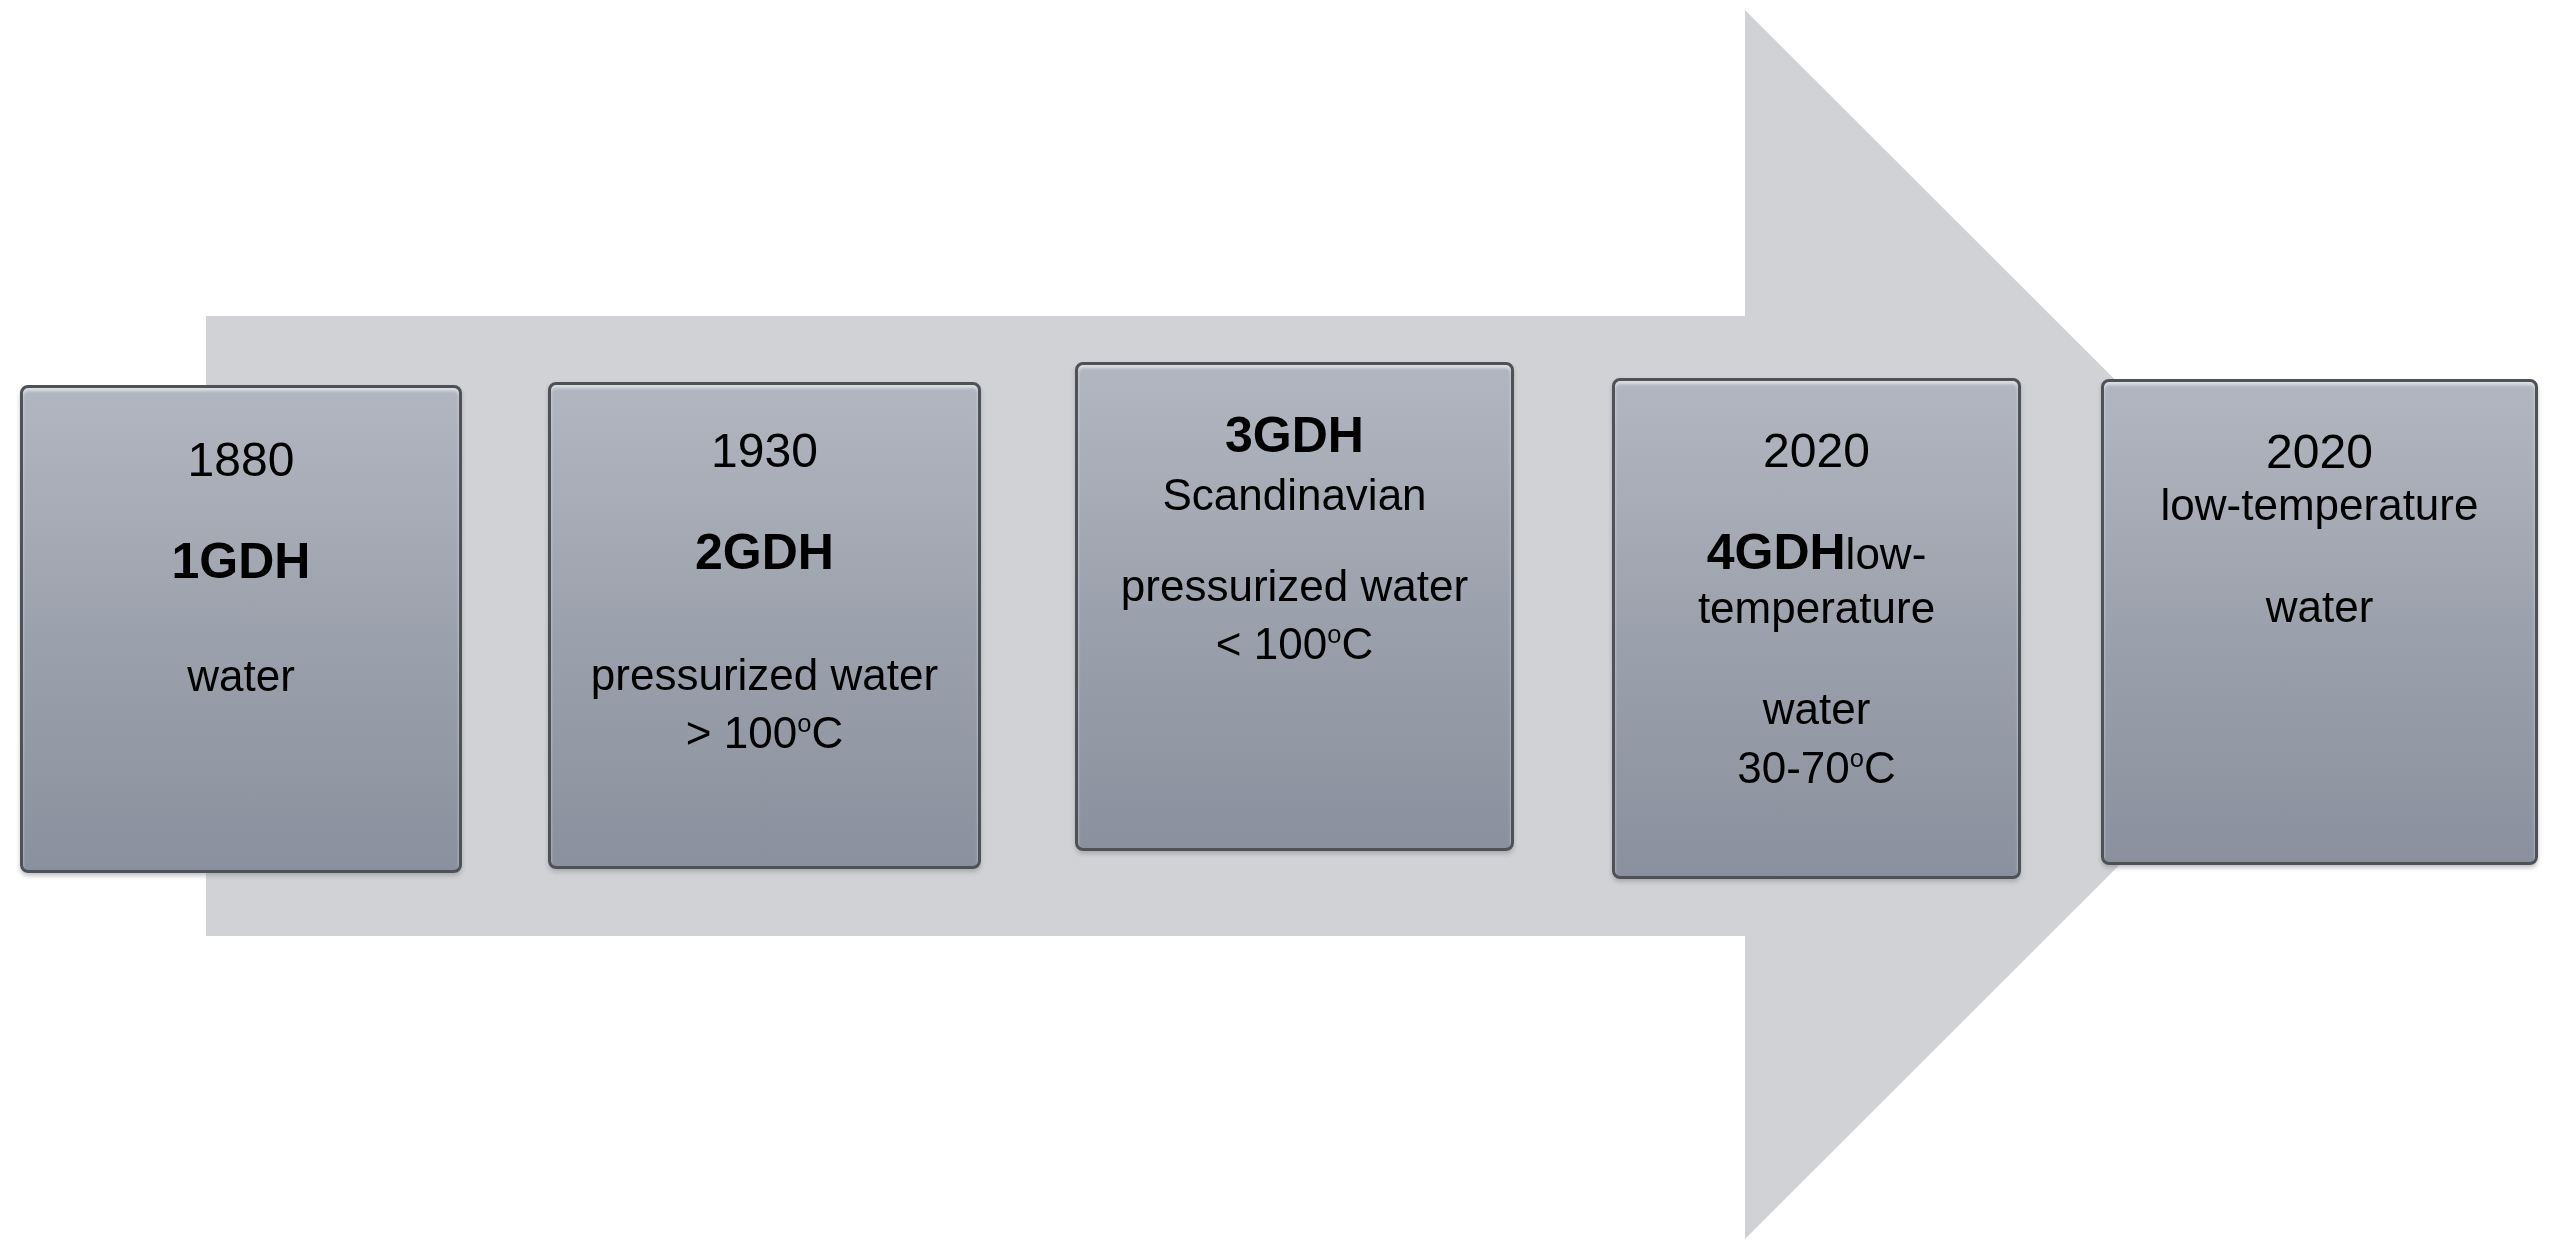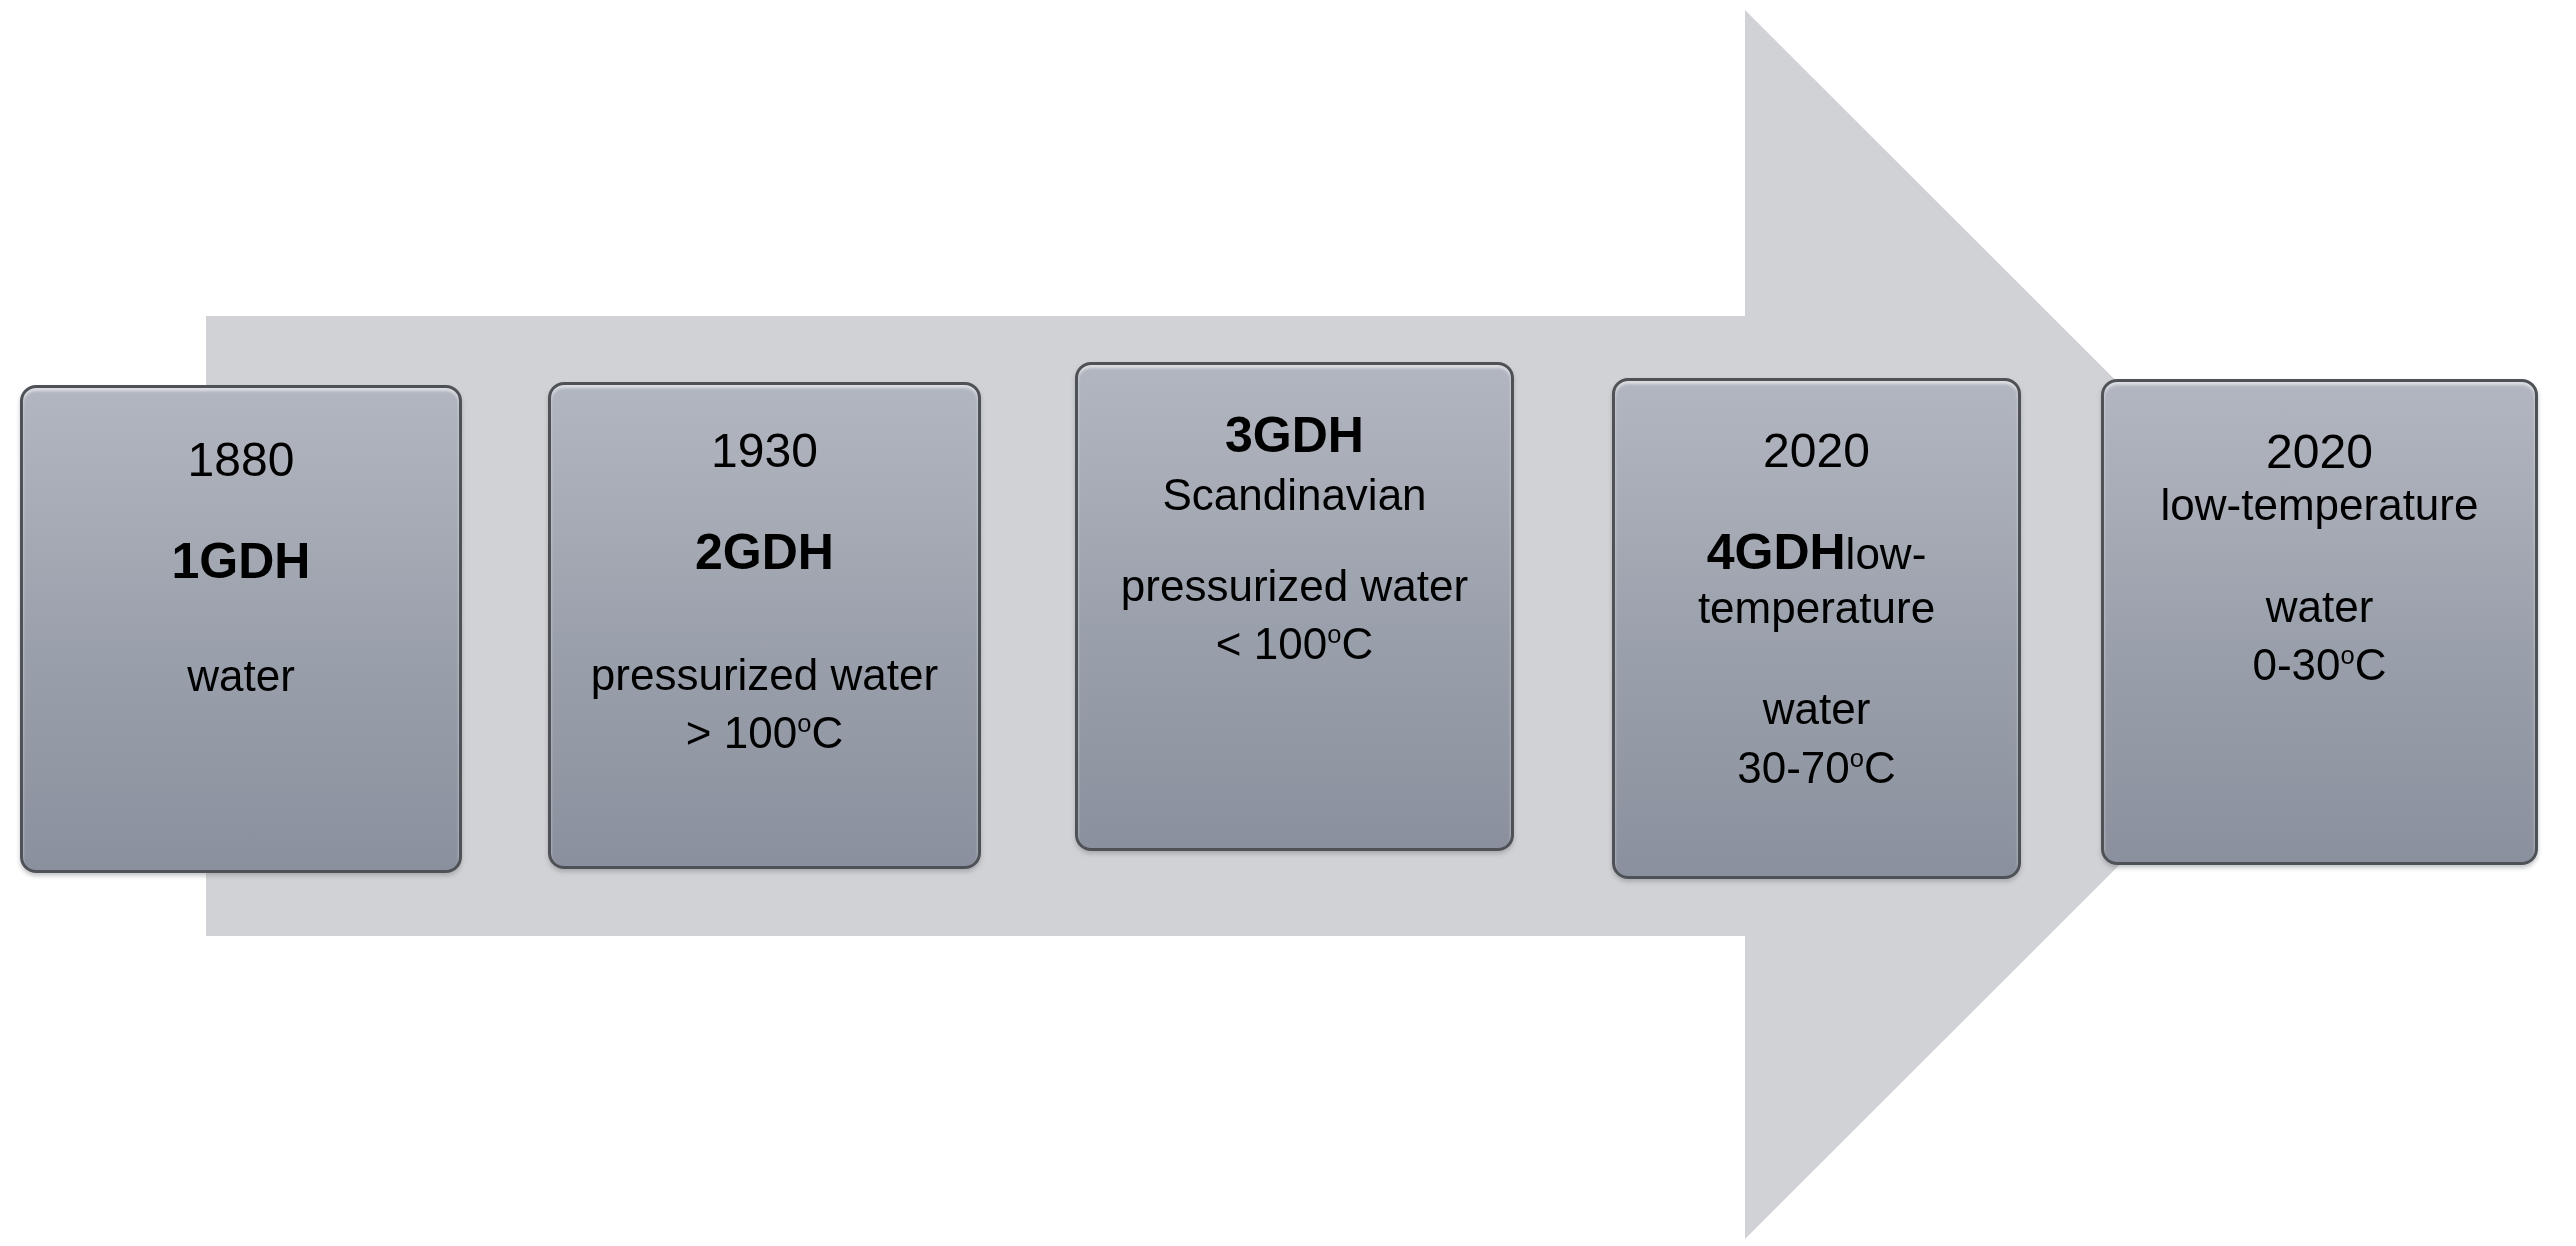--- a/index.html
+++ b/index.html
@@ -18,21 +18,21 @@
   }
   .arrow-head{
     position:absolute;left:1745px;top:10px;width:615px;height:1229px;
     background:var(--arrow-color,#d1d2d5);
     clip-path:polygon(0 0,100% 50%,0 100%);z-index:1;
   }
   
   .gen-box{
     position:absolute;z-index:2;box-sizing:border-box;
     border:3px solid var(--box-border,#4e5257);
-    border-radius:16px;
+    border-radius:8px;
     background:linear-gradient(180deg,var(--box-top,#b2b6c0) 0%,var(--box-mid,#9aa0ab) 55%,var(--box-bottom,#8a909d) 100%);
     box-shadow:inset 0 3px 3px rgba(255,255,255,.55), 0 3px 4px rgba(125,128,136,.45);
     text-align:center;
   }
   .year{font-size:48px;line-height:1.15;}
   .title{font-size:50px;font-weight:bold;line-height:1.15;}
   .subtitle{font-size:44px;line-height:1.2;}
   .body{font-size:44px;line-height:1.32;}
   .titlerow{display:flex;justify-content:center;align-items:baseline;padding:0 36px;}
   .titlerow .t{font-size:50px;font-weight:bold;line-height:1.15;}
@@ -89,18 +89,17 @@
       <div>water</div>
       <div><span>30-70</span><sup>o</sup><span>C</span></div>
     </div>
   </div>
 
   <div class="gen-box b5" style="left:2101px;top:379px;width:437px;height:486px;">
     <div class="year">2020</div>
     <div class="titlecont">low-temperature</div>
     <div class="body">
       <div>water</div>
-      <div><span>0-30</span><sup>o</sup><span>C</span></div>
     </div>
   </div>
 
 </div>
 
 
 </body></html>

